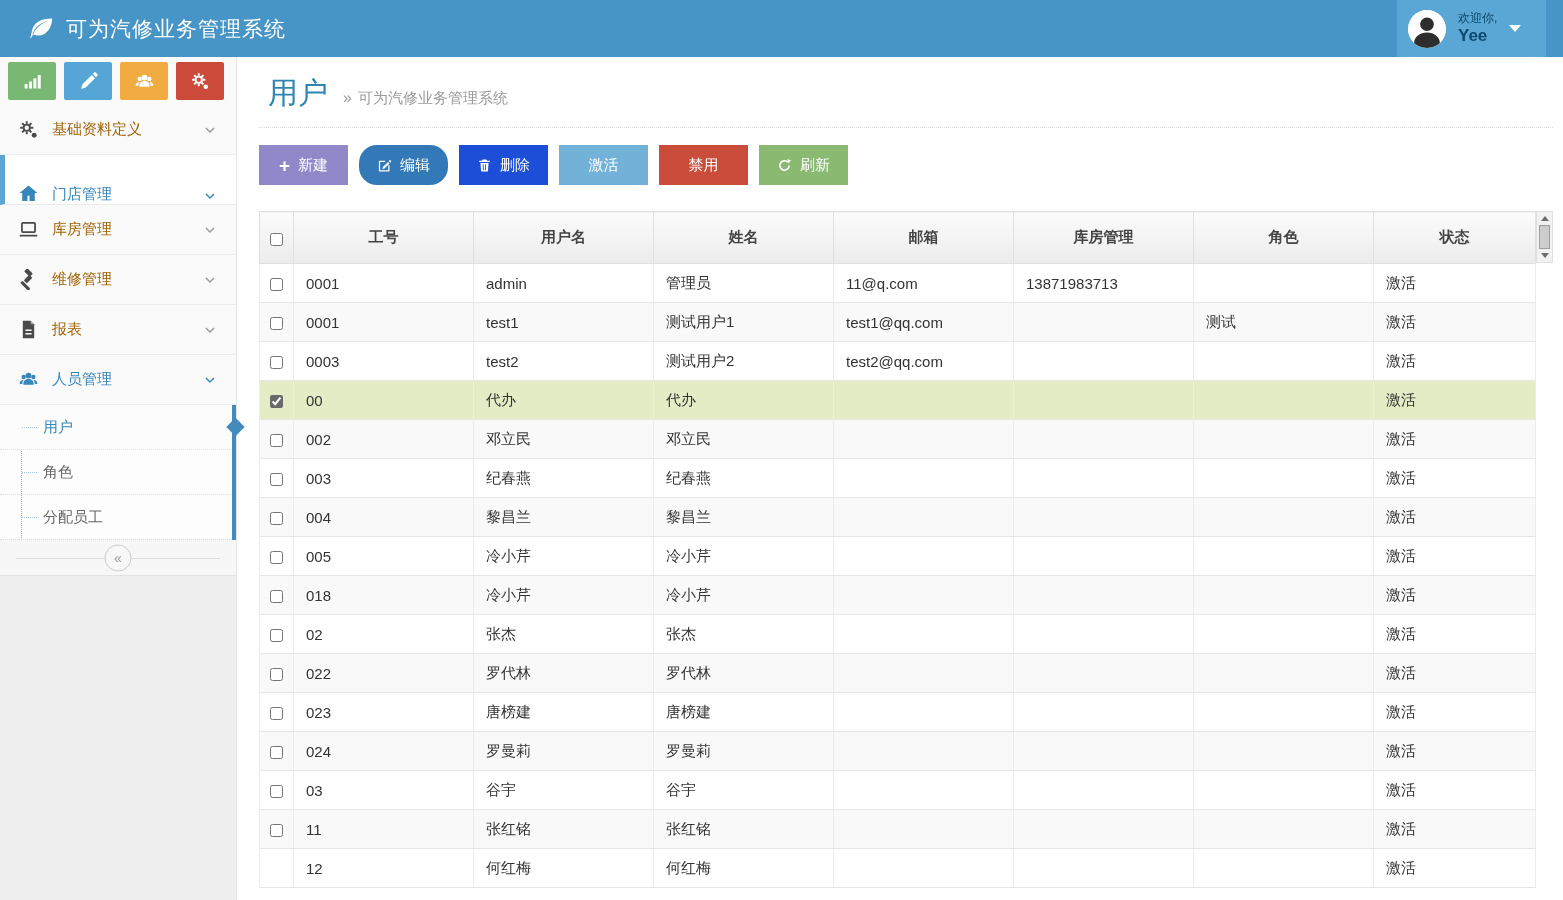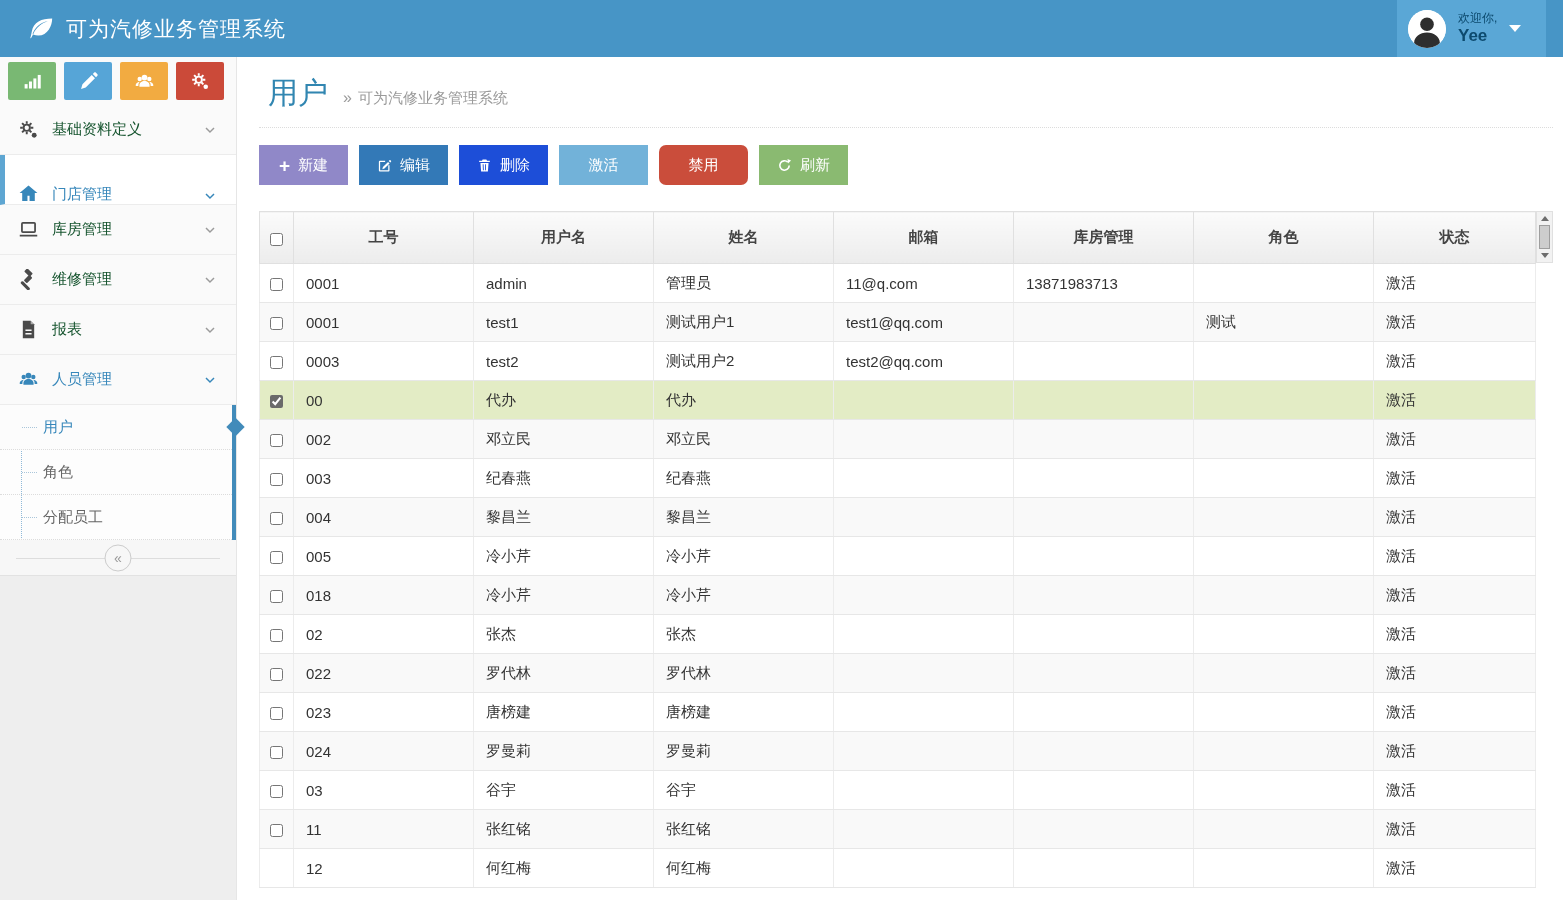--- a/index.html
+++ b/index.html
@@ -19,21 +19,21 @@
   .caret-down { width: 0; height: 0; border-left: 6px solid transparent; border-right: 6px solid transparent; border-top: 7px solid #fff; margin-left: 12px; }
 
   
   .shell { display: flex; height: 843px; }
 
   
   .sidebar { width: 237px; flex: none; background: #fafafa; border-right: 1px solid #e6e6e6; display: flex; flex-direction: column; }
   .shortcuts { display: flex; gap: 8px; padding: 5px 8px; }
   .shortcuts .sc-btn { width: 48px; height: 38px; border: none; border-radius: 2px; display: flex; align-items: center; justify-content: center; cursor: pointer; }
   .shortcuts svg { width: 21px; height: 21px; }
-  .menu-item { height: 50px; display: flex; align-items: center; padding: 0 18px; border-bottom: 1px solid #ececec; font-size: 15px; color: #14532d; cursor: pointer; background: #fafafa; }
+  .menu-item { height: 50px; display: flex; align-items: center; padding: 0 18px; border-bottom: 1px solid #ececec; font-size: 15px; color: #a16207; cursor: pointer; background: #fafafa; }
   .menu-item .mi-icon { width: 21px; height: 21px; margin-right: 13px; flex: none; color: #4a4a4a; }
   .menu-item .mi-icon svg { width: 100%; height: 100%; }
   .menu-item .chev { margin-left: auto; width: 16px; height: 16px; color: #9b9b9b; }
   .menu-item.active { color: #3787ba; }
   .menu-item.active .mi-icon, .menu-item.active .chev { color: #3787ba; }
   .menu-item.hilite { background: #fff; border-left: 5px solid #5ea6d2; padding-left: 13px; align-items: flex-end; }
   .submenu { background: #fdfdfd; border-right: 4px solid #428bba; position: relative; }
   .submenu::before { content: ""; position: absolute; left: 21px; top: 0; bottom: 0; border-left: 1px dotted #8fb9d8; }
   .submenu-item { height: 45px; display: flex; align-items: center; padding-left: 43px; font-size: 15px; color: #666; position: relative; border-bottom: 1px dotted #dcdcdc; cursor: pointer; }
   .submenu-item::before { content: ""; position: absolute; left: 22px; width: 15px; top: 50%; border-top: 1px dotted #aac6da; }
@@ -258,39 +258,39 @@
       <span class="crumb">
         <span class="sep">»</span><span>可为汽修业务管理系统</span>
       </span>
     </div>
 
     <div class="toolbar">
       <button class="btn" style="background: rgb(144, 136, 200);">
         <span class="plus">+</span>
         <span>新建</span>
       </button>
-      <button class="btn" style="background: rgb(51, 121, 183);">
+      <button class="btn" style="background: rgb(51, 121, 183); border-radius: 18px;">
         <svg viewBox="0 0 24 24">
             <g fill="#fff">
               <path d="M20 11.5V20a1.5 1.5 0 01-1.5 1.5h-14A1.5 1.5 0 013 20V6a1.5 1.5 0 011.5-1.5H13v2H5v13h13v-8z"></path>
               <path d="M9.5 14.5l-1 3.4 3.4-1 8.2-8.2-2.4-2.4-8.2 8.2zM18.8 4.7l2.4 2.4 1.2-1.2c.4-.4.4-1 0-1.4l-1-1c-.4-.4-1-.4-1.4 0l-1.2 1.2z"></path>
             </g>
           </svg>
         <span>编辑</span>
       </button>
       <button class="btn" style="background: #1d4ed8;">
         <svg viewBox="0 0 24 24">
             <path fill="#fff" d="M9 2.5h6l1 2h4.5v2h-17v-2H8l1-2zM5.5 8h13L17.4 21.5H6.6L5.5 8zm3.6 2l.4 9.5h1.4L10.5 10H9.1zm4 0l-.4 9.5h1.4l.4-9.5h-1.4z"></path>
           </svg>
         <span>删除</span>
       </button>
       <button class="btn" style="background: rgb(114, 178, 217);">
         <span>激活</span>
       </button>
-      <button class="btn" style="background: rgb(202, 77, 59); border-radius: 7px;">
+      <button class="btn" style="background: rgb(202, 77, 59);">
         <span>禁用</span>
       </button>
       <button class="btn" style="background: rgb(138, 186, 113);">
         <svg viewBox="0 0 24 24">
             <g fill="none" stroke="#fff" stroke-width="2.6">
               <path d="M19.5 12a7.5 7.5 0 11-2.2-5.3"></path>
             </g>
             <polygon points="16.8,1.6 22.5,3.8 17.6,8.6" fill="#fff"></polygon>
           </svg>
         <span>刷新</span>

